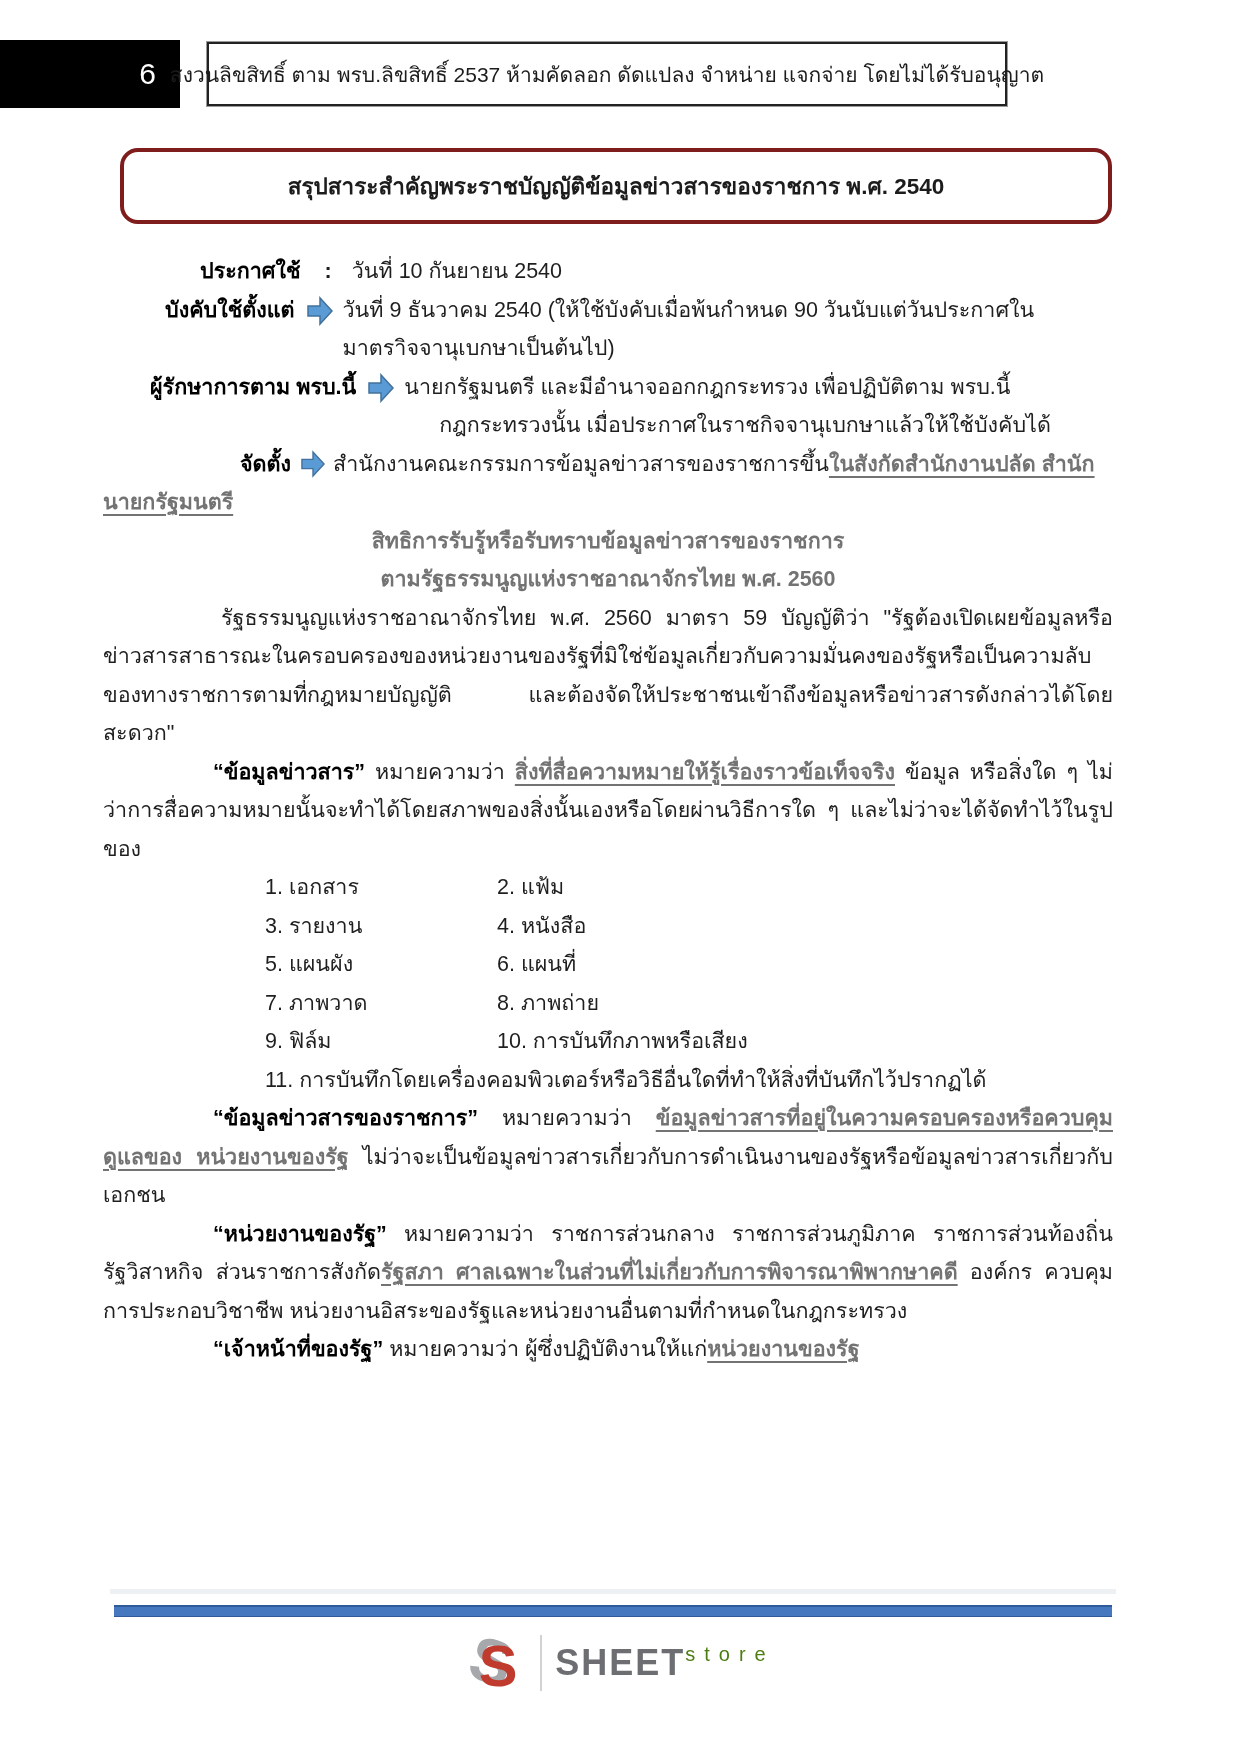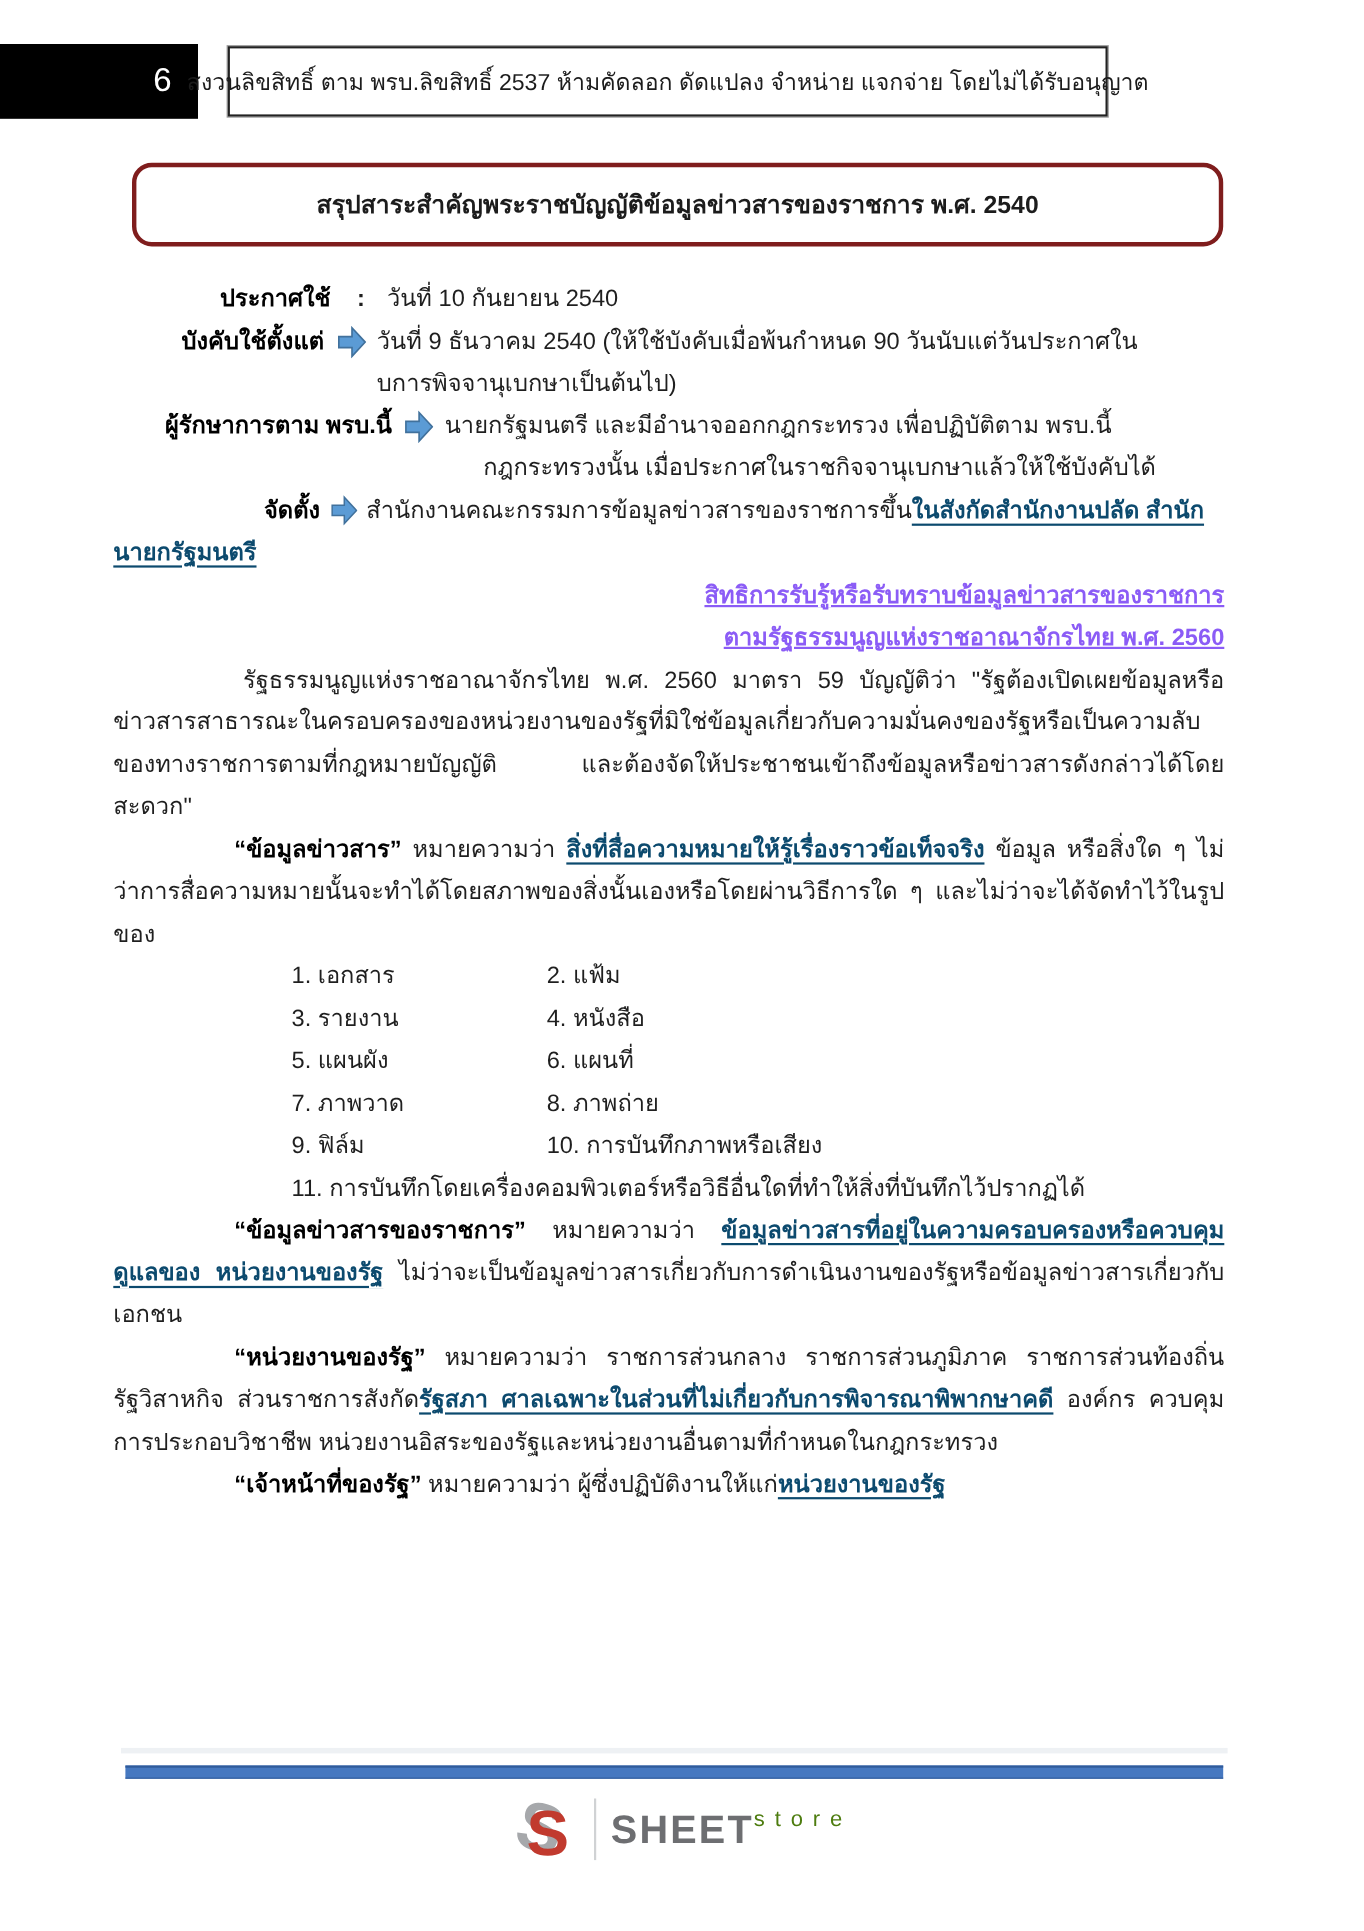--- a/index.html
+++ b/index.html
@@ -43,26 +43,26 @@
   .fcolon{margin:0 20px 0 24px;font-weight:bold;}
   .ftext{flex:1;min-width:0;}
   .arrow-wrap{flex:0 0 auto;margin:5px 10px 0 12px;line-height:0;}
   .cont-indent{margin-left:35px;}
   .pad97{padding-left:97px;}
   .pad62{padding-left:62px;}
   .pad47{padding-left:47px;}
   .establish-line{text-indent:137px;}
   .establish-line .arrow-inline{display:inline-block;vertical-align:-7px;margin:0 8px 0 10px;line-height:0;text-indent:0;}
   .bu{
-    font-weight:bold;color:#0c4a6e;
+    font-weight:bold;color:#737373;
     text-decoration:underline;
     text-decoration-thickness:2px;
     text-underline-offset:5px;
   }
-  .center-head{text-align:right;font-weight:bold;color:#8b5cf6;text-decoration:underline;}
+  .center-head{text-align:center;font-weight:bold;color:#737373;}
   .para{margin:0;text-align:justify;}
   .ind118{text-indent:118px;}
   .ind110{text-indent:110px;}
   .term{font-weight:bold;color:#000;}
   .forms{padding-left:162px;}
   .frow{display:flex;gap:32px;}
   .fleft{width:200px;}
   .item11{padding-left:162px;}
   
   .footer-divider{
@@ -110,21 +110,21 @@
 
     <div class="fact pad62">
       <span class="flabel">บังคับใช้ตั้งแต่</span>
       <span class="arrow-wrap">
         <svg width="26" height="30" viewBox="0 0 26 30">
             <polygon points="1,10 13,10 13,2 25,15 13,28 13,20 1,20" fill="#5b9bd5" stroke="#41719c" stroke-width="1.5"></polygon>
           </svg>
       </span>
       <div class="ftext">
         <div>วันที่ 9 ธันวาคม 2540 (ให้ใช้บังคับเมื่อพ้นกำหนด 90 วันนับแต่วันประกาศใน</div>
-        <div>บการพิจจานุเบกษาเป็นต้นไป)</div>
+        <div>มาตราิจจานุเบกษาเป็นต้นไป)</div>
       </div>
     </div>
 
     <div class="fact pad47">
       <span class="flabel">ผู้รักษาการตาม พรบ.นี้</span>
       <span class="arrow-wrap">
         <svg width="26" height="30" viewBox="0 0 26 30">
             <polygon points="1,10 13,10 13,2 25,15 13,28 13,20 1,20" fill="#5b9bd5" stroke="#41719c" stroke-width="1.5"></polygon>
           </svg>
       </span>

